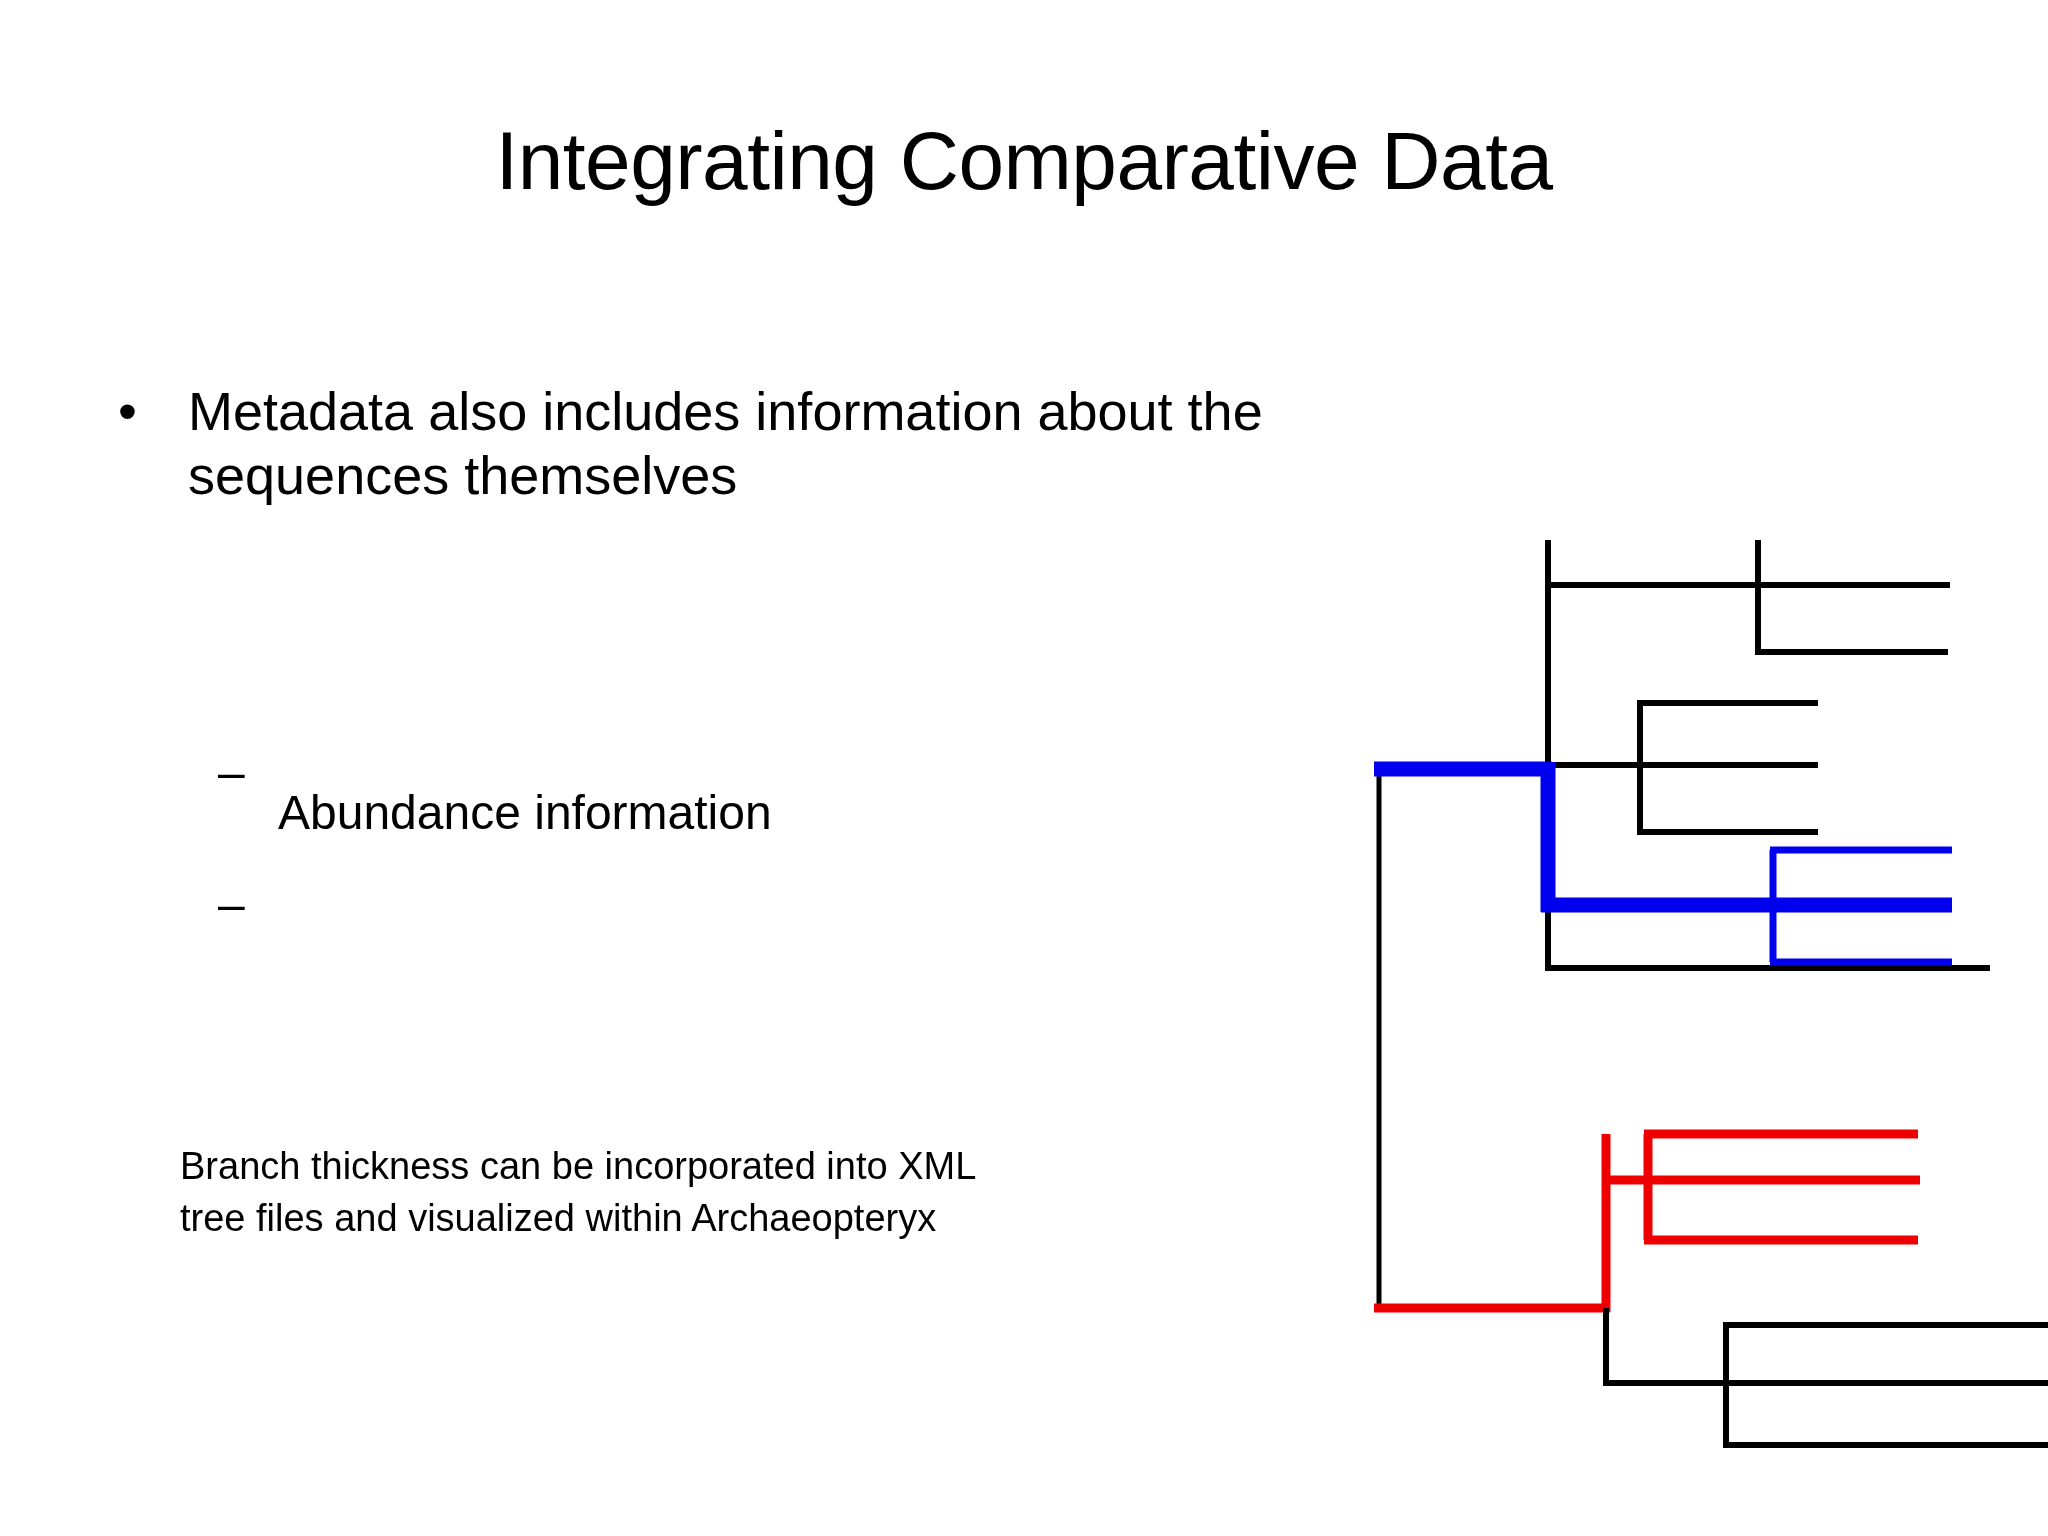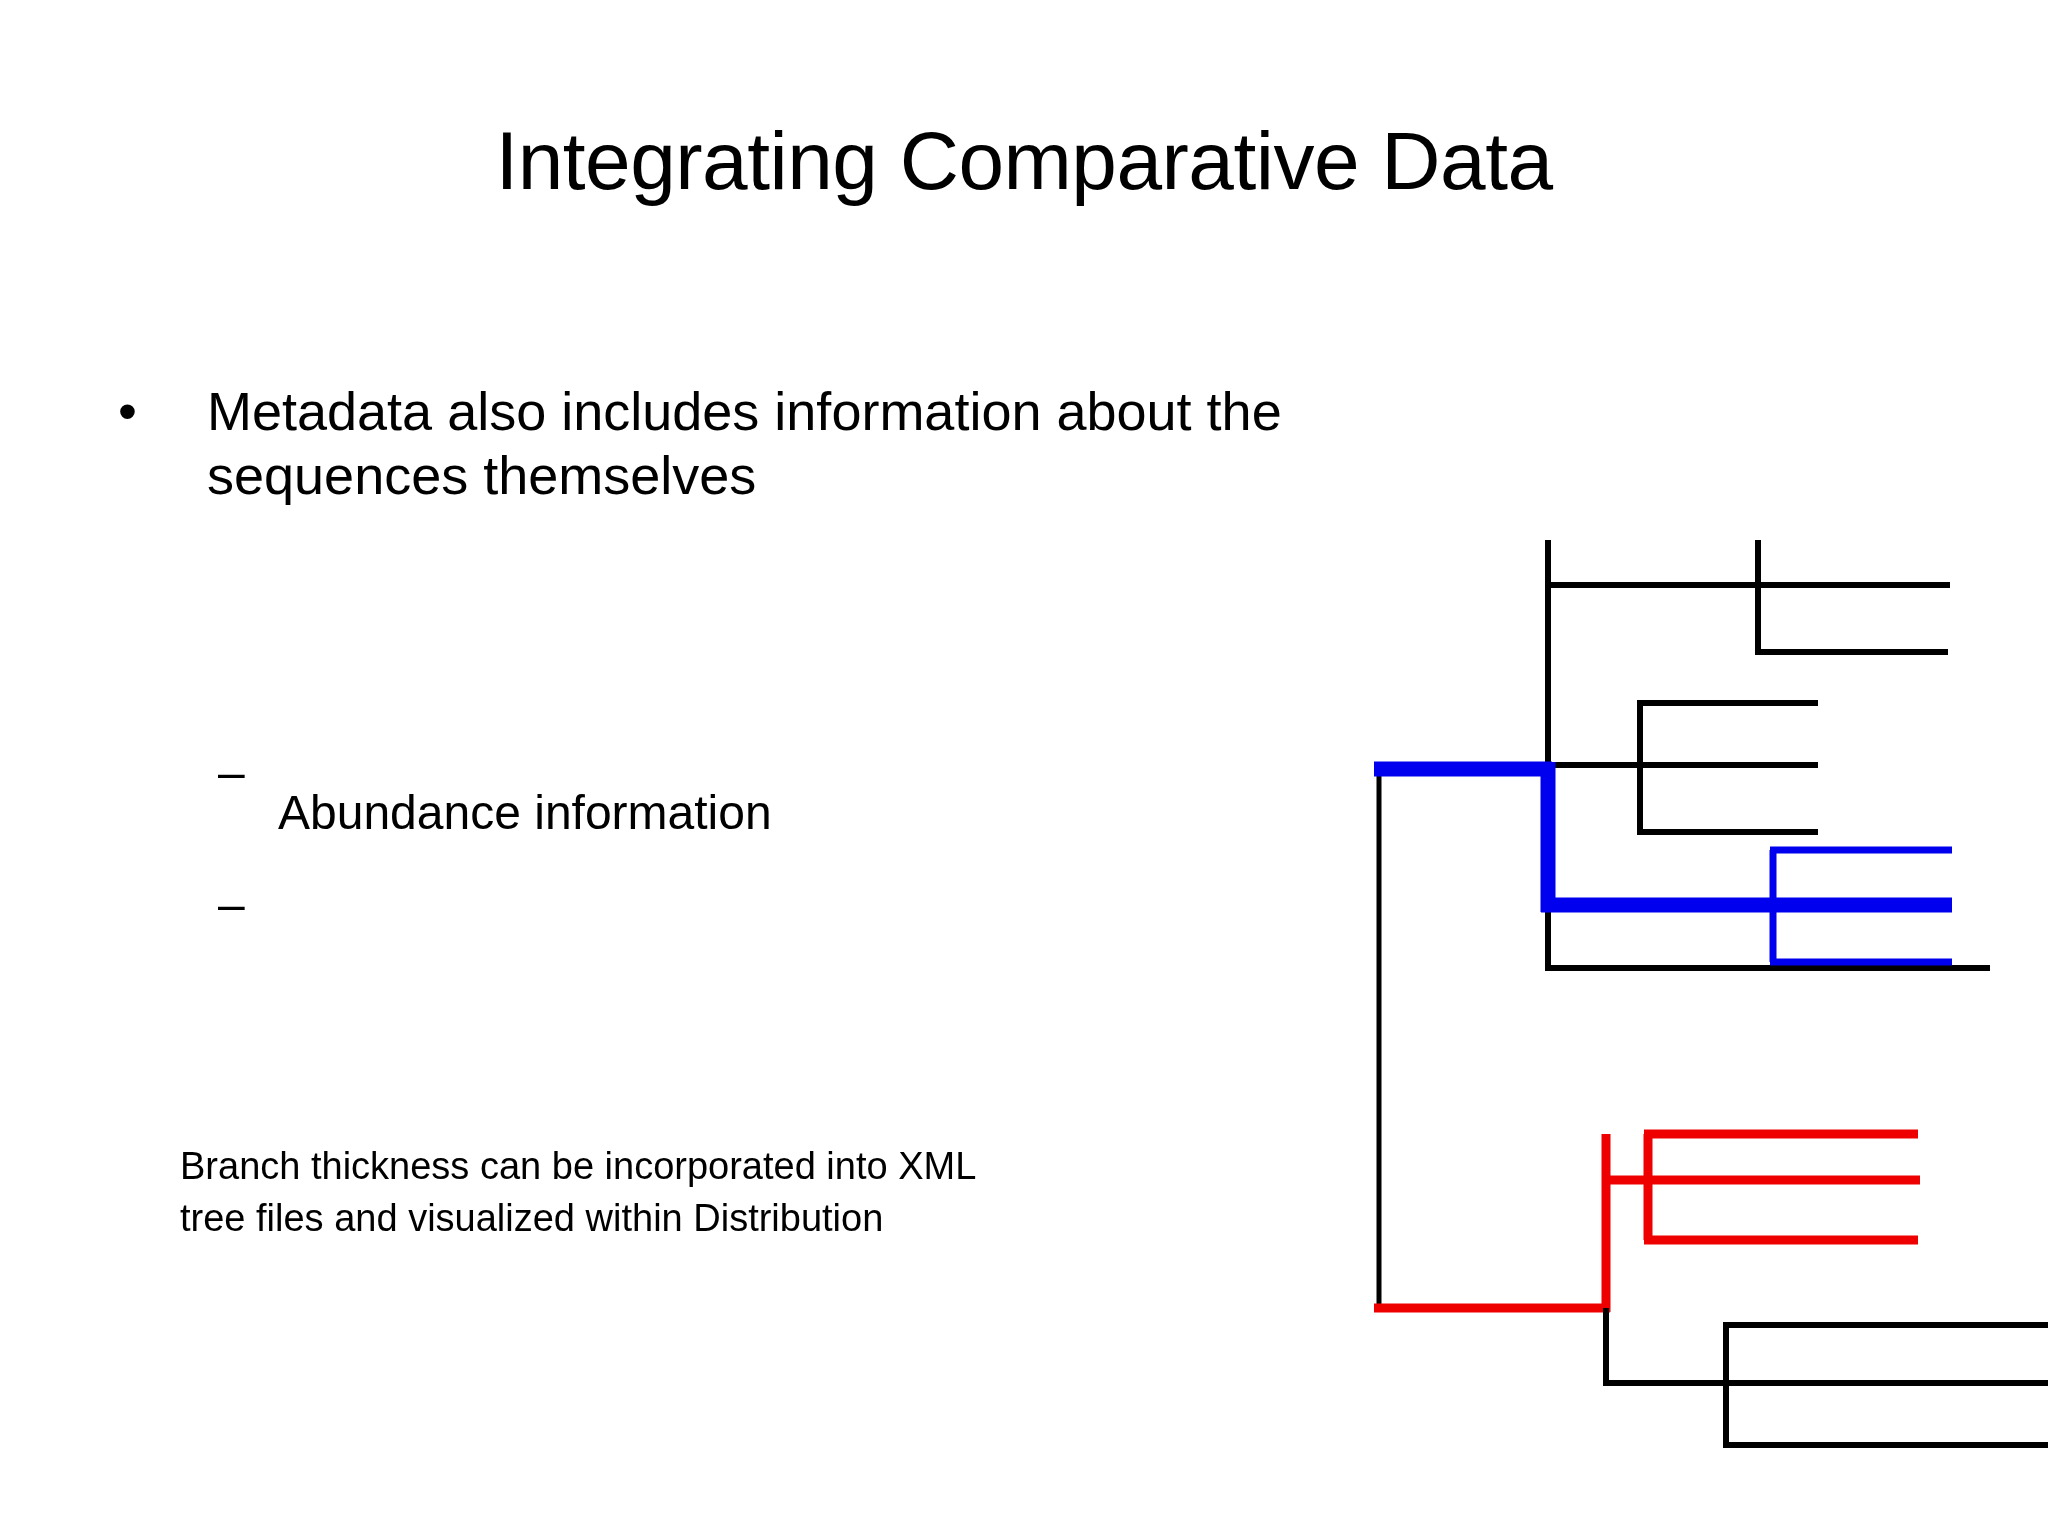--- a/index.html
+++ b/index.html
@@ -33,21 +33,20 @@
   }
   .bullet-row{display:flex;align-items:flex-start;}
   .bullet-dot{
     font-size:54px;line-height:1.18;
     width:70px;flex:0 0 70px;
     text-align:left;
   }
   .bullet-text{
     font-size:54px;line-height:1.18;
     max-width:1300px;
-    margin-left:19px;
   }
 
   
   .sub-list{
     position:absolute;
     left:218px; top:745px; width:1200px;
   }
   .sub-row{display:flex;align-items:flex-start;margin-bottom:36px;}
   .sub-dash{
     font-size:48px;line-height:1.16;
@@ -90,21 +89,21 @@
       <span class="sub-dash">–</span>
       <span class="sub-text">Abundance information</span>
     </div>
     <div class="sub-row">
       <span class="sub-dash">–</span>
     </div>
   </div>
 
   <div class="caption">
     <div>Branch thickness can be incorporated into XML</div>
-    <div>tree files and visualized within Distribution</div>
+    <div>tree files and visualized within Archaeopteryx</div>
   </div>
 
   <div class="tree">
     <svg width="708" height="996" viewBox="0 0 708 996" xmlns="http://www.w3.org/2000/svg">
 
       <g fill="none" stroke-linecap="butt">
 
         <path d="M39 228 L39 768" stroke="#000000" stroke-width="5"></path>
 
         <path d="M208 -100 L208 48" stroke="#000000" stroke-width="6"></path>

